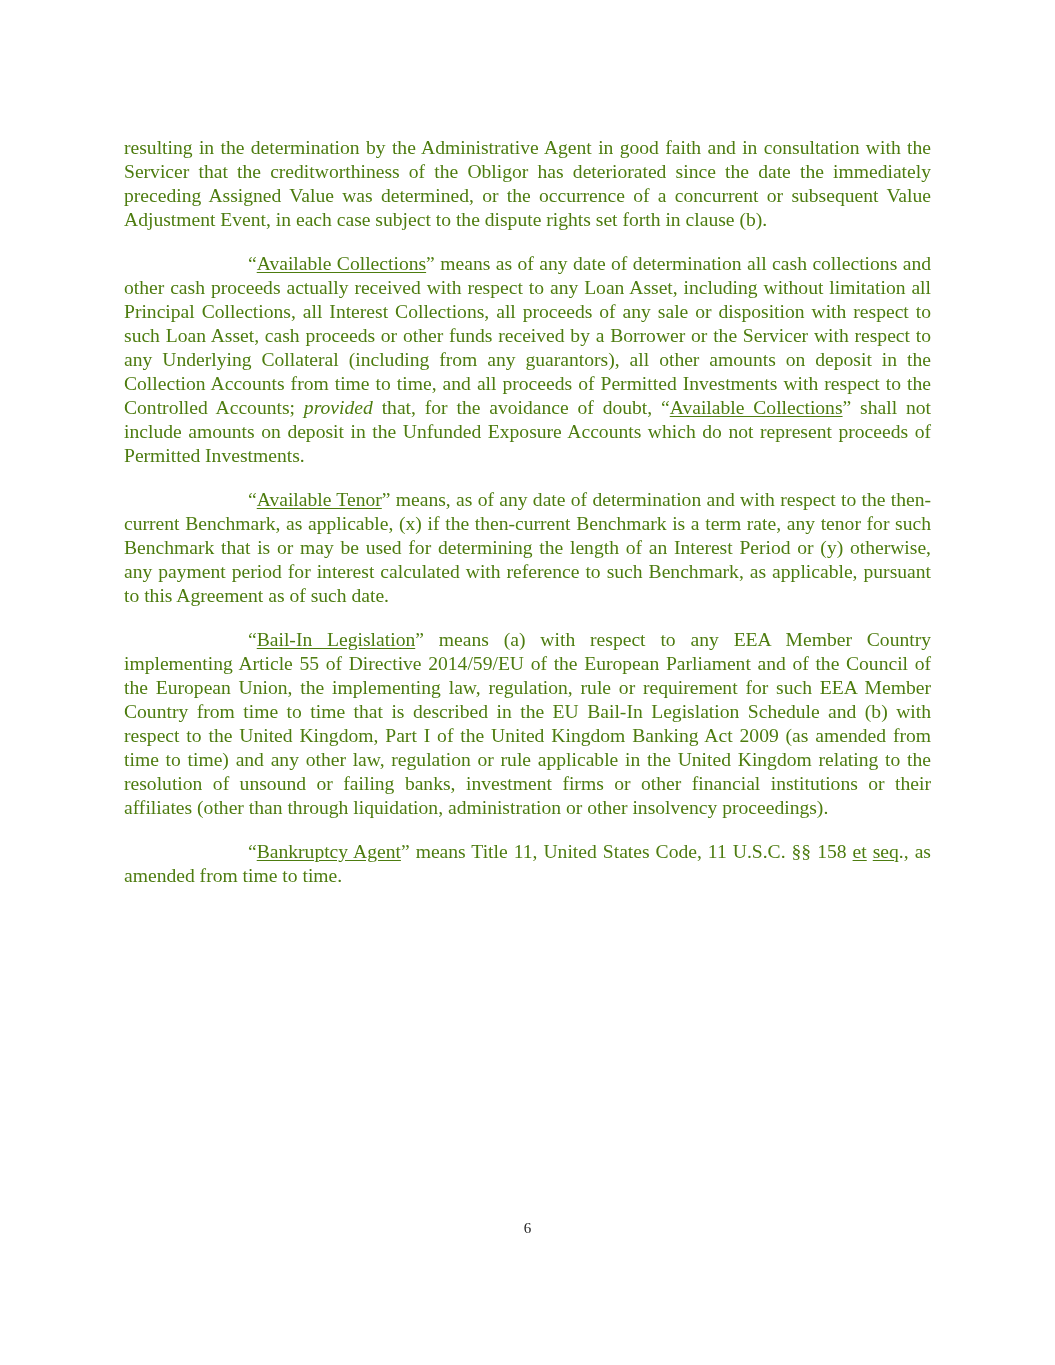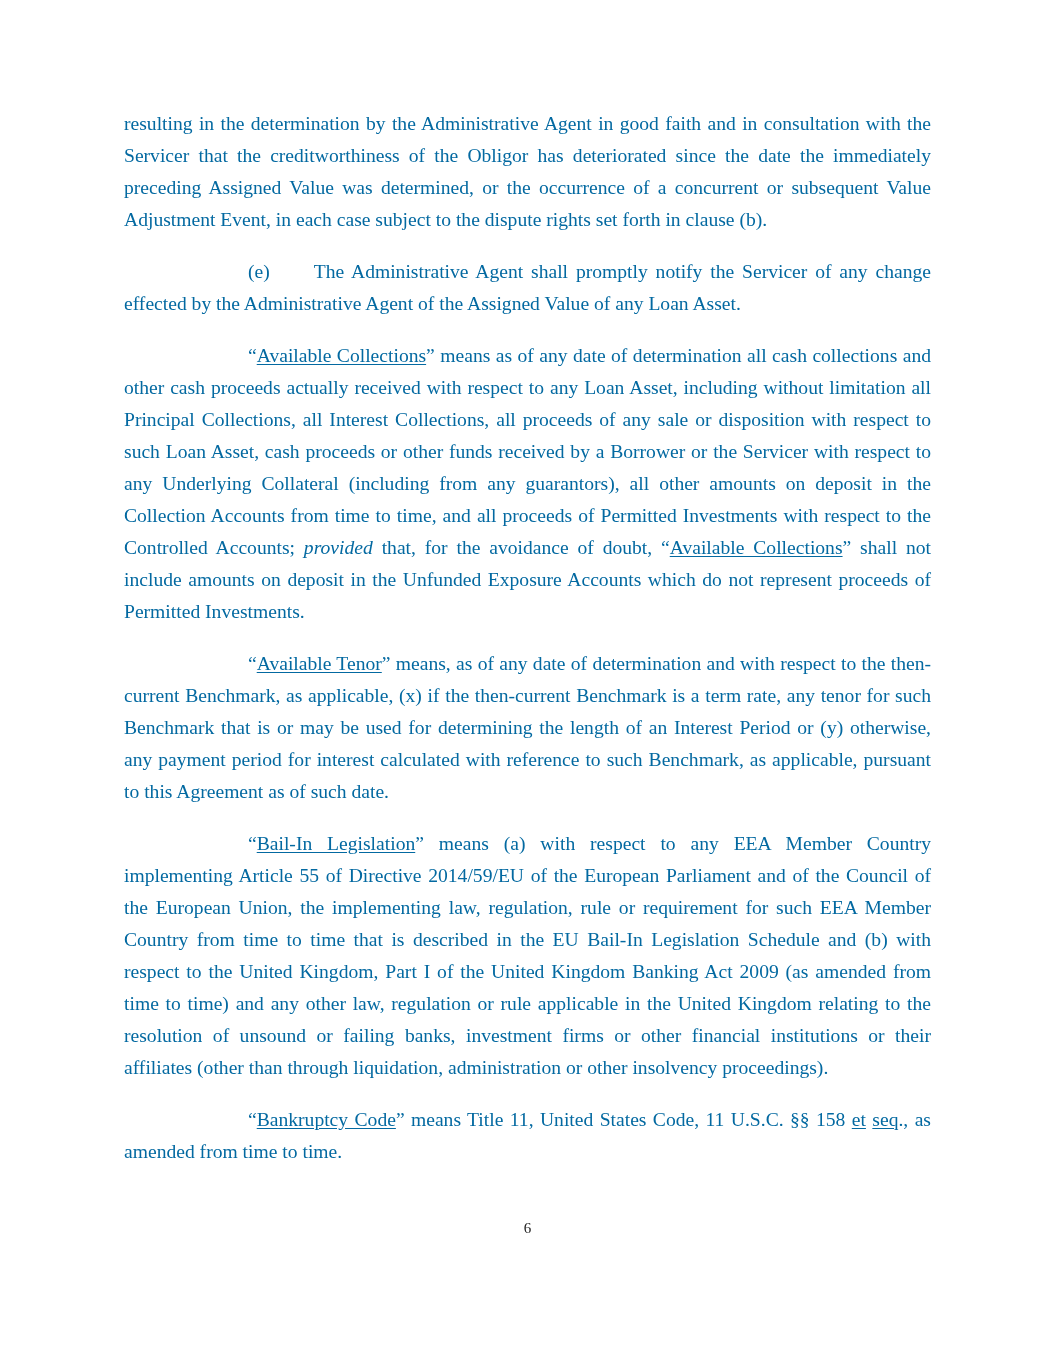--- a/index.html
+++ b/index.html
@@ -1,45 +1,44 @@
 <!DOCTYPE html>
 <html><head>
 <meta charset="utf-8">
 <style>
   html, body { margin: 0; padding: 0; background: #ffffff; }
   body { width: 1055px; height: 1365px; position: relative; overflow: hidden; }
   .page {
-    position: absolute; left: 124px; top: 108px; width: 807px;
+    position: absolute; left: 124px; top: 136px; width: 807px;
     font-family: "Liberation Serif", "DejaVu Serif", serif;
-    font-size: 19.6px; line-height: 32px; color: #0369a1;
+    font-size: 19.6px; line-height: 24px; color: #4d7c0f;
   }
   .para { text-align: justify; margin: 0 0 20px 0; }
   .indent { text-indent: 124px; }
   .u { text-decoration: underline; text-underline-offset: 2px; }
   .i { font-style: italic; }
   .tab { display: inline-block; width: 44px; }
   .pagenum {
     position: absolute; left: 0; width: 1055px; top: 1220px; text-align: center;
     font-family: "Liberation Serif", "DejaVu Serif", serif; font-size: 15px; color: #222;
   }
 </style>
 </head>
 <body>
 
 <div class="page">
 
   <p class="para"><span>resulting in the determination by the Administrative Agent in good faith and in consultation with the Servicer that the creditworthiness of the Obligor has deteriorated since the date the immediately preceding Assigned Value was determined, or the occurrence of a concurrent or subsequent Value Adjustment Event, in each case subject to the dispute rights set forth in clause (b).</span></p>
 
-  <p class="para indent"><span>(e)</span><span class="tab"></span><span>The Administrative Agent shall promptly notify the Servicer of any change effected by the Administrative Agent of the Assigned Value of any Loan Asset.</span></p>
 
 
   <p class="para indent"><span>“</span><span class="u">Available Collections</span><span>”</span><span> means as of any date of determination all cash collections and other cash proceeds actually received with respect to any Loan Asset, including without limitation all Principal Collections, all Interest Collections, all proceeds of any sale or disposition with respect to such Loan Asset, cash proceeds or other funds received by a Borrower or the Servicer with respect to any Underlying Collateral (including from any guarantors), all other amounts on deposit in the Collection Accounts from time to time, and all proceeds of Permitted Investments with respect to the Controlled Accounts; </span><span class="i">provided</span><span> that, for the avoidance of doubt, </span><span>“</span><span class="u">Available Collections</span><span>”</span><span> shall not include amounts on deposit in the Unfunded Exposure Accounts which do not represent proceeds of Permitted Investments.</span></p>
 
   <p class="para indent"><span>“</span><span class="u">Available Tenor</span><span>”</span><span> means, as of any date of determination and with respect to the then-current Benchmark, as applicable, (x) if the then-current Benchmark is a term rate, any tenor for such Benchmark that is or may be used for determining the length of an Interest Period or (y) otherwise, any payment period for interest calculated with reference to such Benchmark, as applicable, pursuant to this Agreement as of such date.</span></p>
 
 
   <p class="para indent"><span>“</span><span class="u">Bail-In Legislation</span><span>”</span><span> means (a) with respect to any EEA Member Country implementing Article 55 of Directive 2014/59/EU of the European Parliament and of the Council of the European Union, the implementing law, regulation, rule or requirement for such EEA Member Country from time to time that is described in the EU Bail-In Legislation Schedule and (b) with respect to the United Kingdom, Part I of the United Kingdom Banking Act 2009 (as amended from time to time) and any other law, regulation or rule applicable in the United Kingdom relating to the resolution of unsound or failing banks, investment firms or other financial institutions or their affiliates (other than through liquidation, administration or other insolvency proceedings).</span></p>
 
-  <p class="para indent"><span>“</span><span class="u">Bankruptcy Code</span><span>”</span><span> means Title 11, United States Code, 11 U.S.C. §§ 158 </span><span class="u">et</span><span> </span><span class="u">seq</span><span>., as amended from time to time.</span></p>
+  <p class="para indent"><span>“</span><span class="u">Bankruptcy Agent</span><span>”</span><span> means Title 11, United States Code, 11 U.S.C. §§ 158 </span><span class="u">et</span><span> </span><span class="u">seq</span><span>., as amended from time to time.</span></p>
 
 </div>
 
 <div class="pagenum">6</div>
 
 </body></html>

